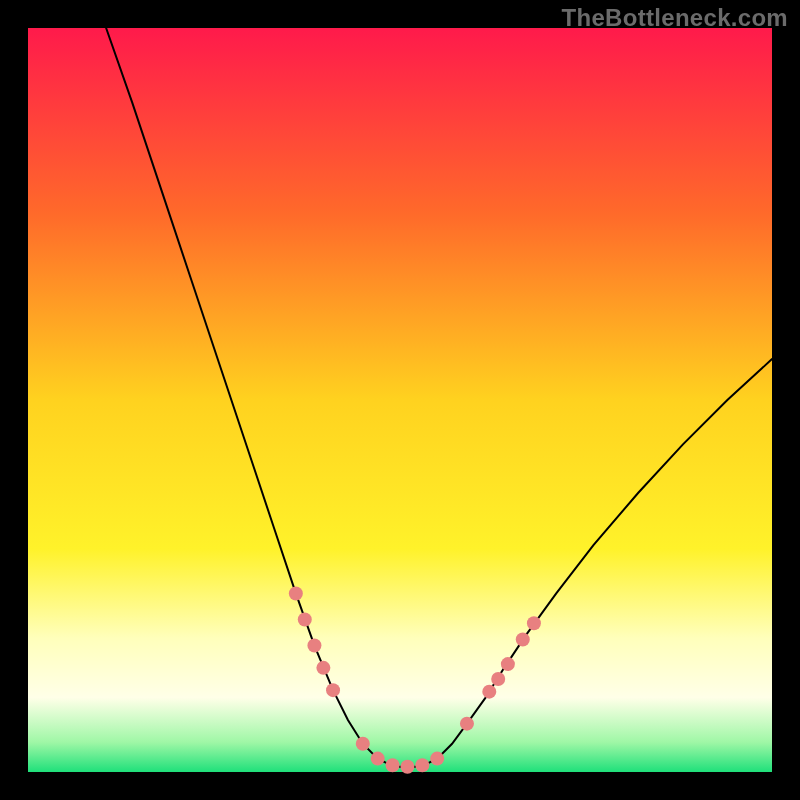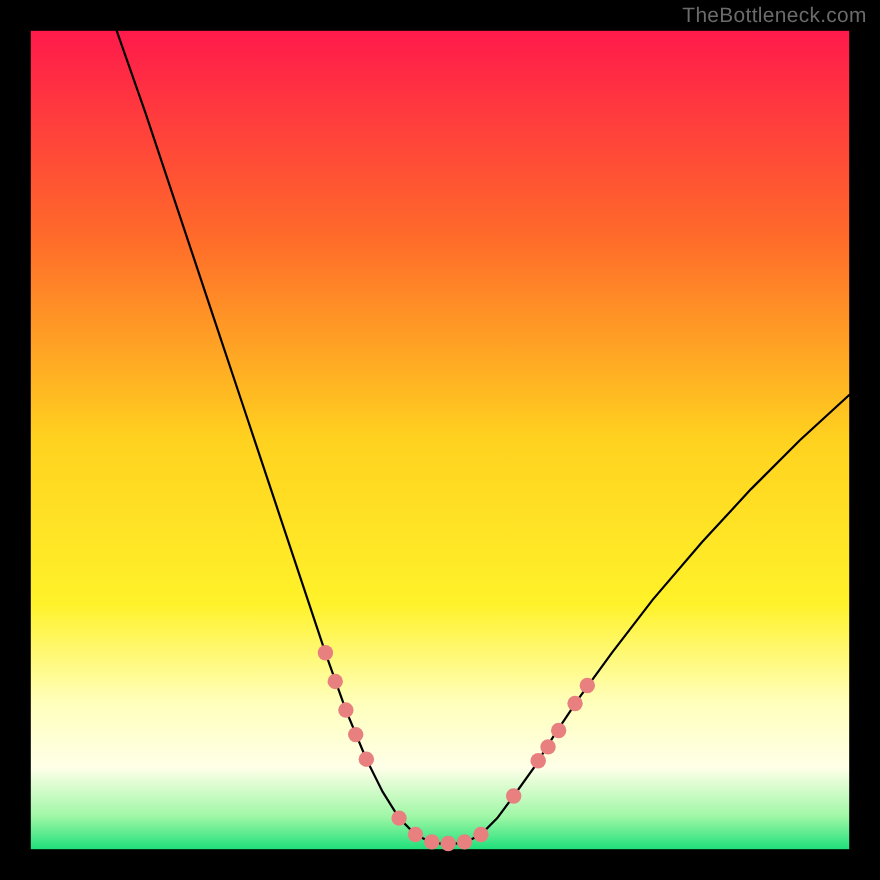--- a/index.html
+++ b/index.html
@@ -19,22 +19,22 @@
   }
   #plot {
     position: absolute;
     
   }
   #watermark {
     position: absolute;
     top: 4px;
     right: 12px;
     color: #6b6b6b;
-    font-size: 19px;
-    font-weight: 400;
+    font-size: 24px;
+    font-weight: 700;
     letter-spacing: 0.3px;
     user-select: none;
   }
 </style>
 </head>
 <body>
 
 <div id="stage">
   <svg id="plot" width="800" height="800" viewBox="0 0 800 800" style="left: 0px; top: 0px;">
       <defs>

